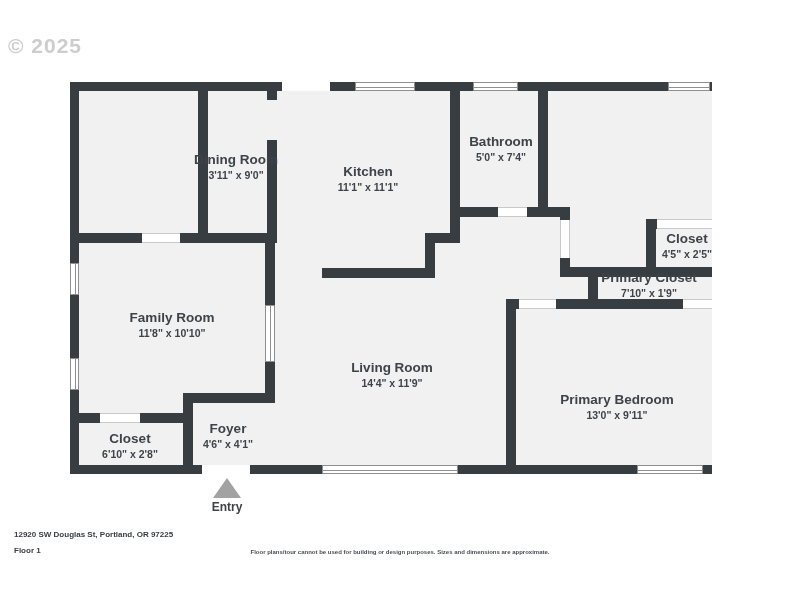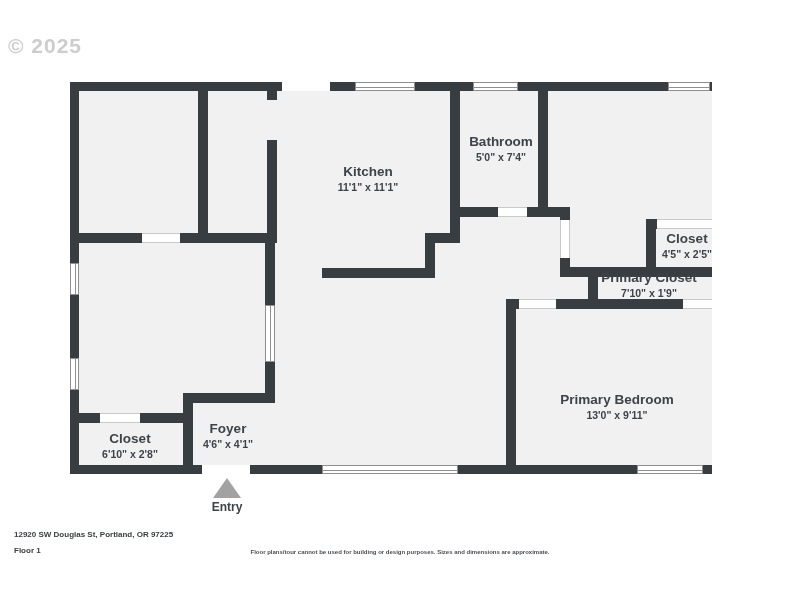--- a/index.html
+++ b/index.html
@@ -90,35 +90,47 @@
     <div class="doorH" style="left:587px;top:137px;width:58px;height:10px"></div>
     <div class="wall" style="left:490px;top:185px;width:170px;height:10px"></div>
     <div class="wall" style="left:436px;top:217px;width:224px;height:10px"></div>
     <div class="doorH" style="left:449px;top:217px;width:37px;height:10px"></div>
     <div class="doorH" style="left:613px;top:217px;width:30px;height:10px"></div>
     <div class="wall" style="left:117px;top:311px;width:88px;height:10px"></div>
     <div class="wall" style="left:0;top:331px;width:123px;height:10px"></div>
     <div class="doorH" style="left:30px;top:331px;width:40px;height:10px"></div>
   </div>
 
+  <div class="room-label" style="left:236px;top:167px">
+    <div class="nm wrap">Dining Room</div>
+    <div class="dm">3'11" x 9'0"</div>
+  </div>
   <div class="room-label" style="left:368px;top:179px">
     <div class="nm">Kitchen</div>
     <div class="dm">11'1" x 11'1"</div>
   </div>
   <div class="room-label" style="left:501px;top:149px">
     <div class="nm">Bathroom</div>
     <div class="dm">5'0" x 7'4"</div>
   </div>
   <div class="room-label" style="left:687px;top:246px">
     <div class="nm">Closet</div>
     <div class="dm">4'5" x 2'5"</div>
   </div>
   <div class="room-label" style="left:649px;top:285px">
     <div class="nm">Primary Closet</div>
     <div class="dm">7'10" x 1'9"</div>
+  </div>
+  <div class="room-label" style="left:172px;top:325px">
+    <div class="nm">Family Room</div>
+    <div class="dm">11'8" x 10'10"</div>
+  </div>
+  <div class="room-label" style="left:392px;top:375px">
+    <div class="nm">Living Room</div>
+    <div class="dm">14'4" x 11'9"</div>
   </div>
   <div class="room-label" style="left:617px;top:407px">
     <div class="nm">Primary Bedroom</div>
     <div class="dm">13'0" x 9'11"</div>
   </div>
   <div class="room-label" style="left:130px;top:446px">
     <div class="nm">Closet</div>
     <div class="dm">6'10" x 2'8"</div>
   </div>
   <div class="room-label" style="left:228px;top:436px">

